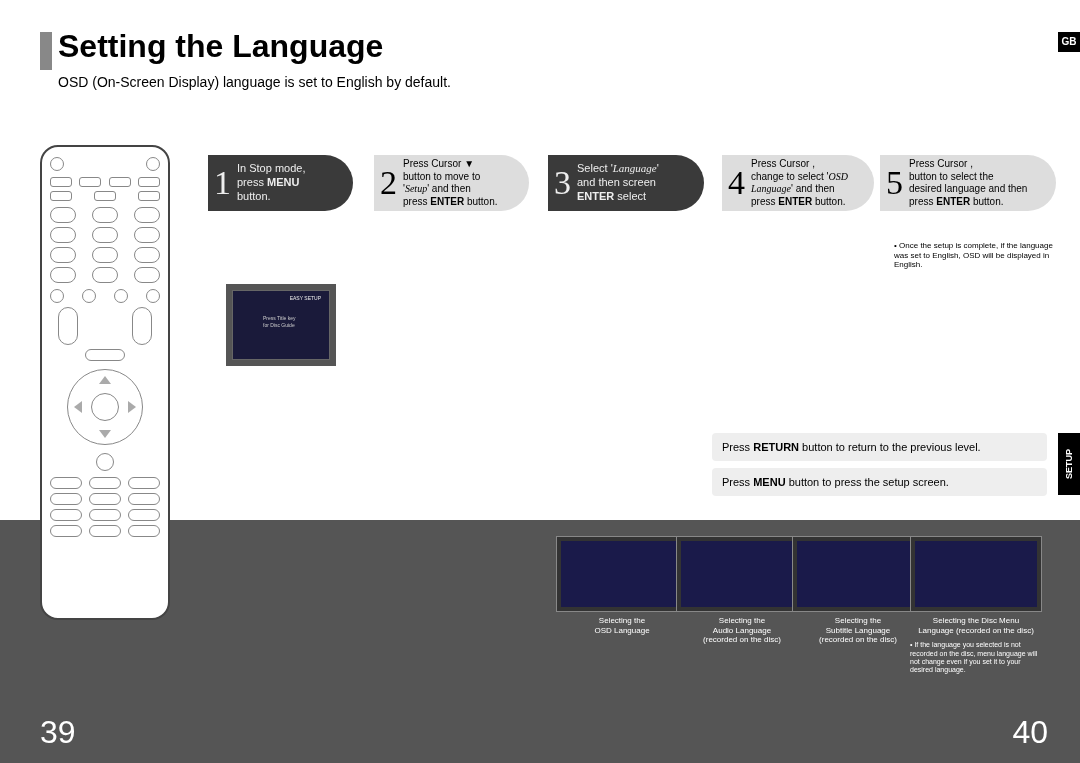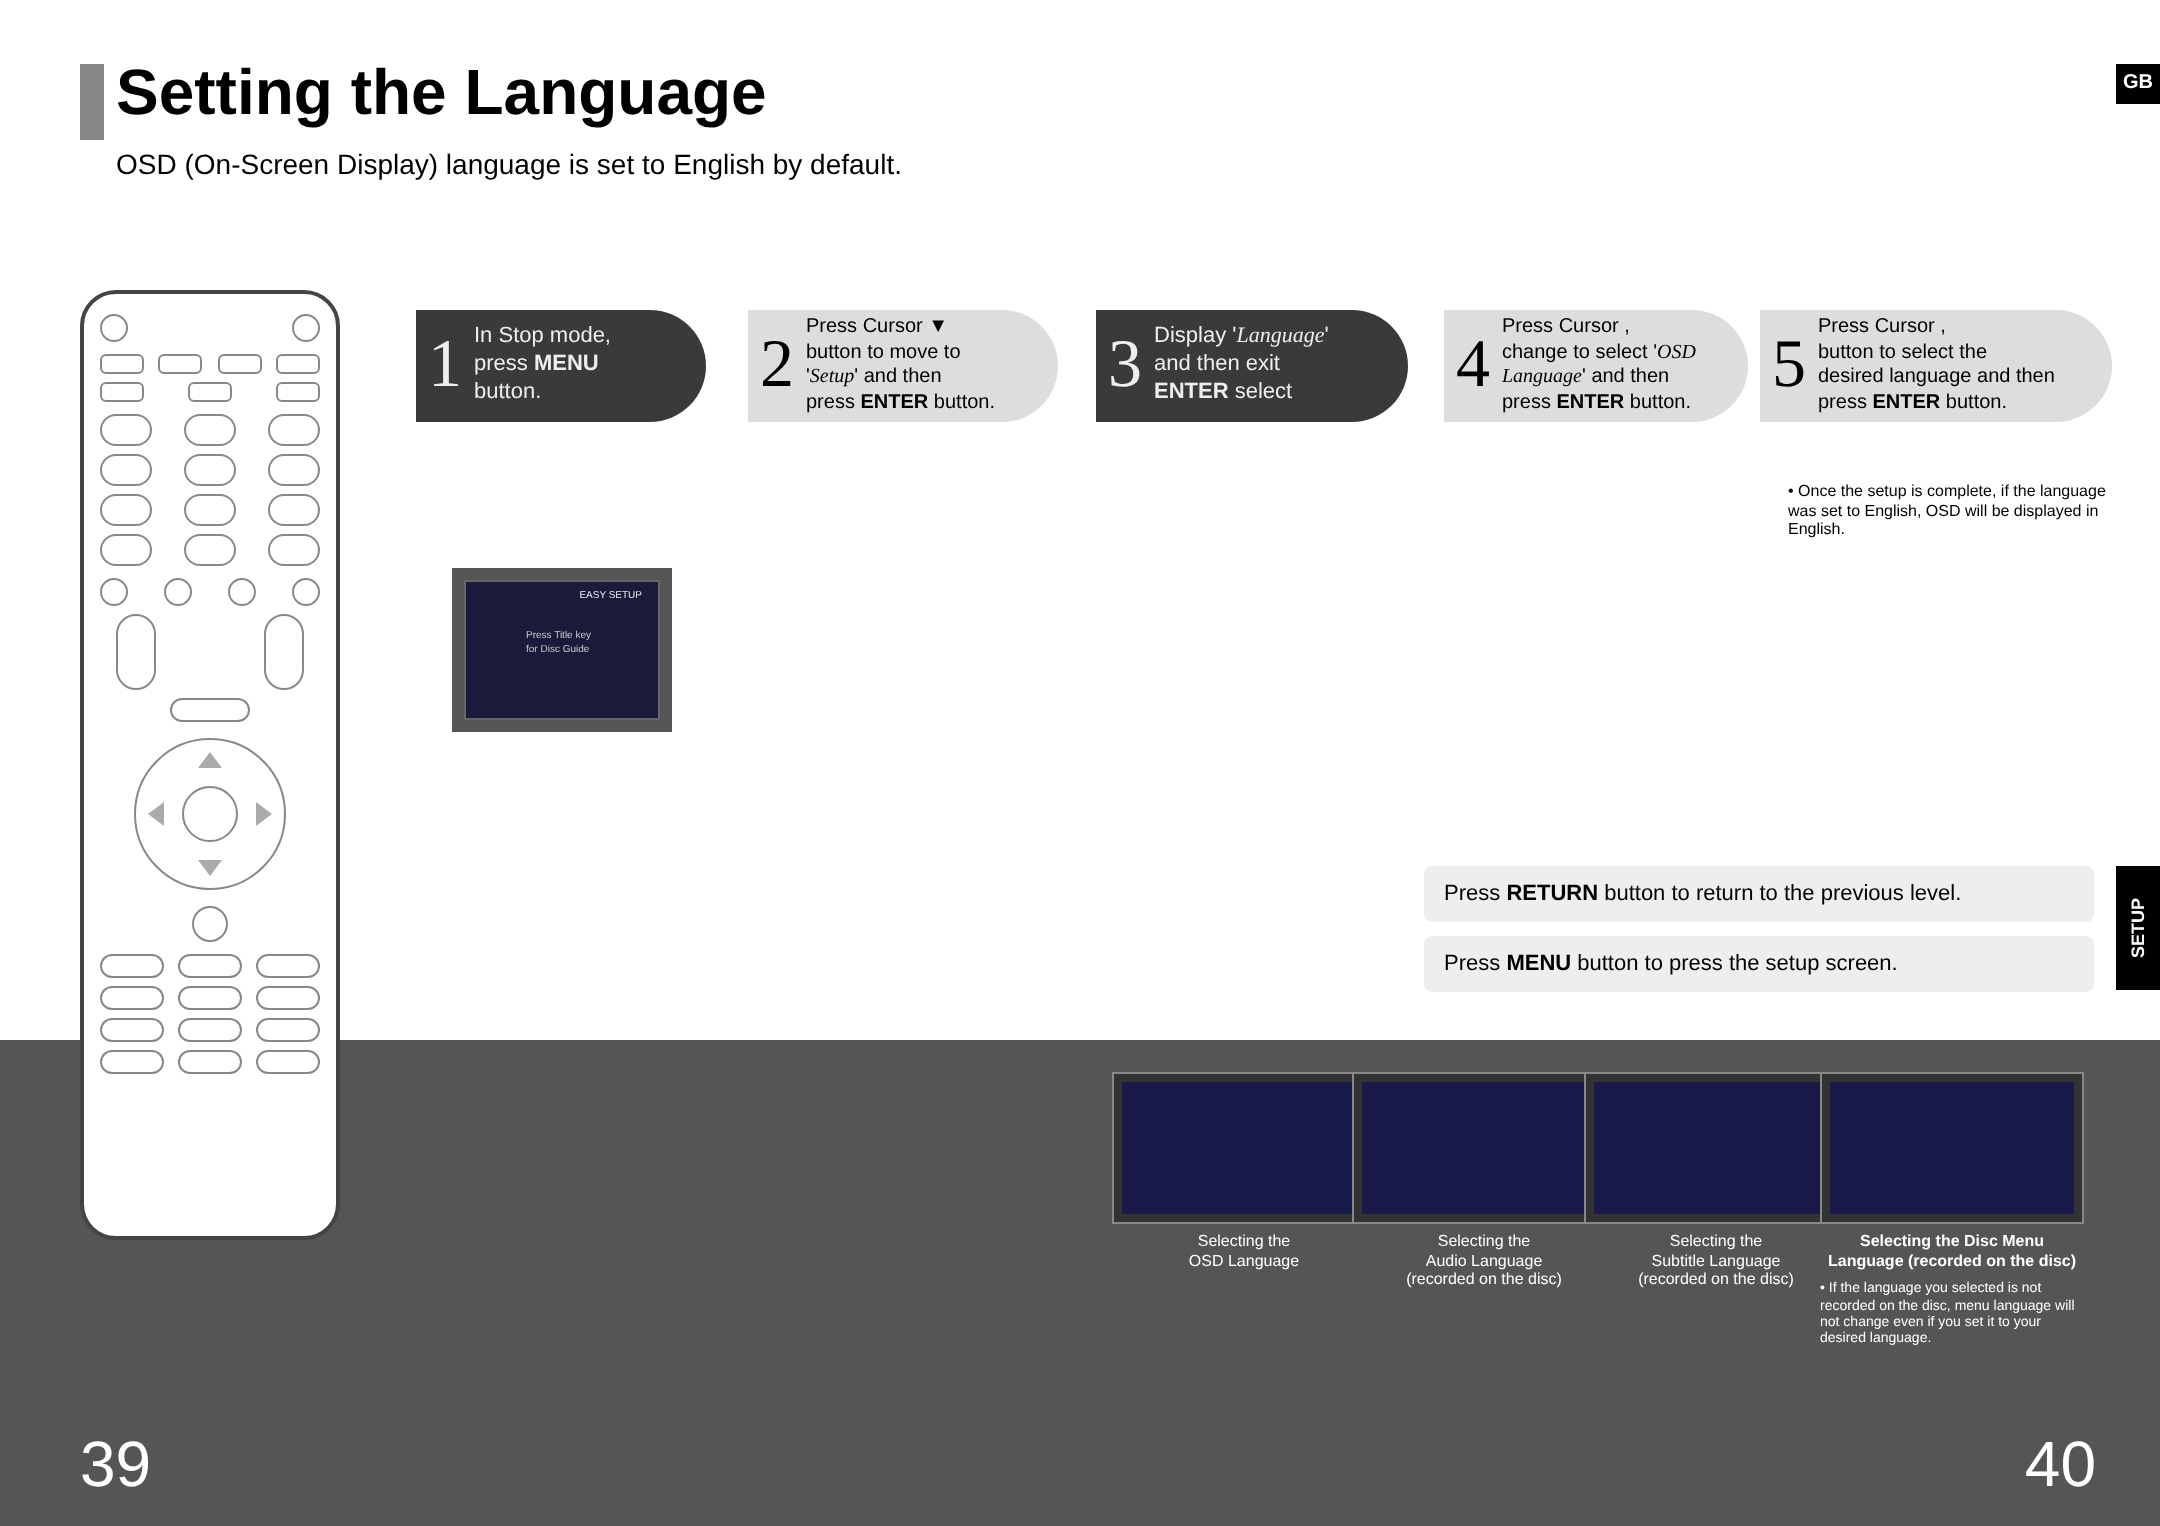--- a/index.html
+++ b/index.html
@@ -57,21 +57,21 @@
   .side-tab { position: absolute; right: 0; top: 433px; width: 22px; height: 62px; background: #000; color: #fff; font-size: 9px; font-weight: bold; writing-mode: vertical-rl; text-align: center; display: flex; align-items: center; justify-content: center; transform: rotate(180deg); }
   
   .thumb-group { position: absolute; width: 132px; }
   #tg1 { left: 556px; top: 536px; }
   #tg2 { left: 676px; top: 536px; }
   #tg3 { left: 792px; top: 536px; }
   #tg4 { left: 910px; top: 536px; }
   .thumb-shot { width: 100%; height: 76px; border: 1px solid #888; background: #333; position: relative; }
   .thumb-inner { position: absolute; top: 4px; left: 4px; right: 4px; bottom: 4px; background: #1a1a4a; }
   .thumb-caption { color: #fff; font-size: 8px; text-align: center; margin-top: 4px; line-height: 1.2; }
-  .thumb-caption-bold { font-weight: bold; }
+  .thumb-caption-bold { font-weight: normal; }
   .thumb-note { color: #fff; font-size: 7px; margin-top: 6px; line-height: 1.2; text-align: left; }
   
   .note-bullet { position: absolute; font-size: 8px; color: #000; line-height: 1.2; }
   #note-top { left: 894px; top: 241px; width: 175px; }
   
   .page-num { position: absolute; bottom: 12px; font-size: 32px; font-weight: 300; color: #fff; }
   #pn-left { left: 40px; }
   #pn-right { right: 32px; }
   
   .serif-italic { font-family: Georgia, serif; font-style: italic; }
@@ -176,21 +176,21 @@
   <span><span>In Stop mode,</span><br><span>press </span><b>MENU</b><br><span>button.</span></span>
 </div>
 
 <div id="step2" class="step-label step-label-light">
   <span class="step-num">2</span>
   <span style="font-size:10px"><span>Press Cursor</span> <span>▼</span><br><span>button to move to</span><br><span>'</span><span class="serif-italic">Setup</span><span>' and then</span><br><span>press </span><b>ENTER</b><span> button.</span></span>
 </div>
 
 <div id="step3" class="step-label step-label-dark">
   <span class="step-num">3</span>
-  <span><span>Display '</span><span class="serif-italic">Language</span><span>'</span><br><span>and then exit</span><br><b>ENTER</b><span> select</span></span>
+  <span><span>Select '</span><span class="serif-italic">Language</span><span>'</span><br><span>and then screen</span><br><b>ENTER</b><span> select</span></span>
 </div>
 
 <div id="step4" class="step-label step-label-light">
   <span class="step-num">4</span>
   <span style="font-size:10px"><span>Press Cursor </span><span>,</span><br><span>change to select '</span><span class="serif-italic">OSD</span><br><span class="serif-italic">Language</span><span>' and then</span><br><span>press </span><b>ENTER</b><span> button.</span></span>
 </div>
 
 <div id="step5" class="step-label step-label-light">
   <span class="step-num">5</span>
   <span style="font-size:10px"><span>Press Cursor </span><span>,</span><br><span>button to select the</span><br><span>desired language and then</span><br><span>press </span><b>ENTER</b><span> button.</span></span>

